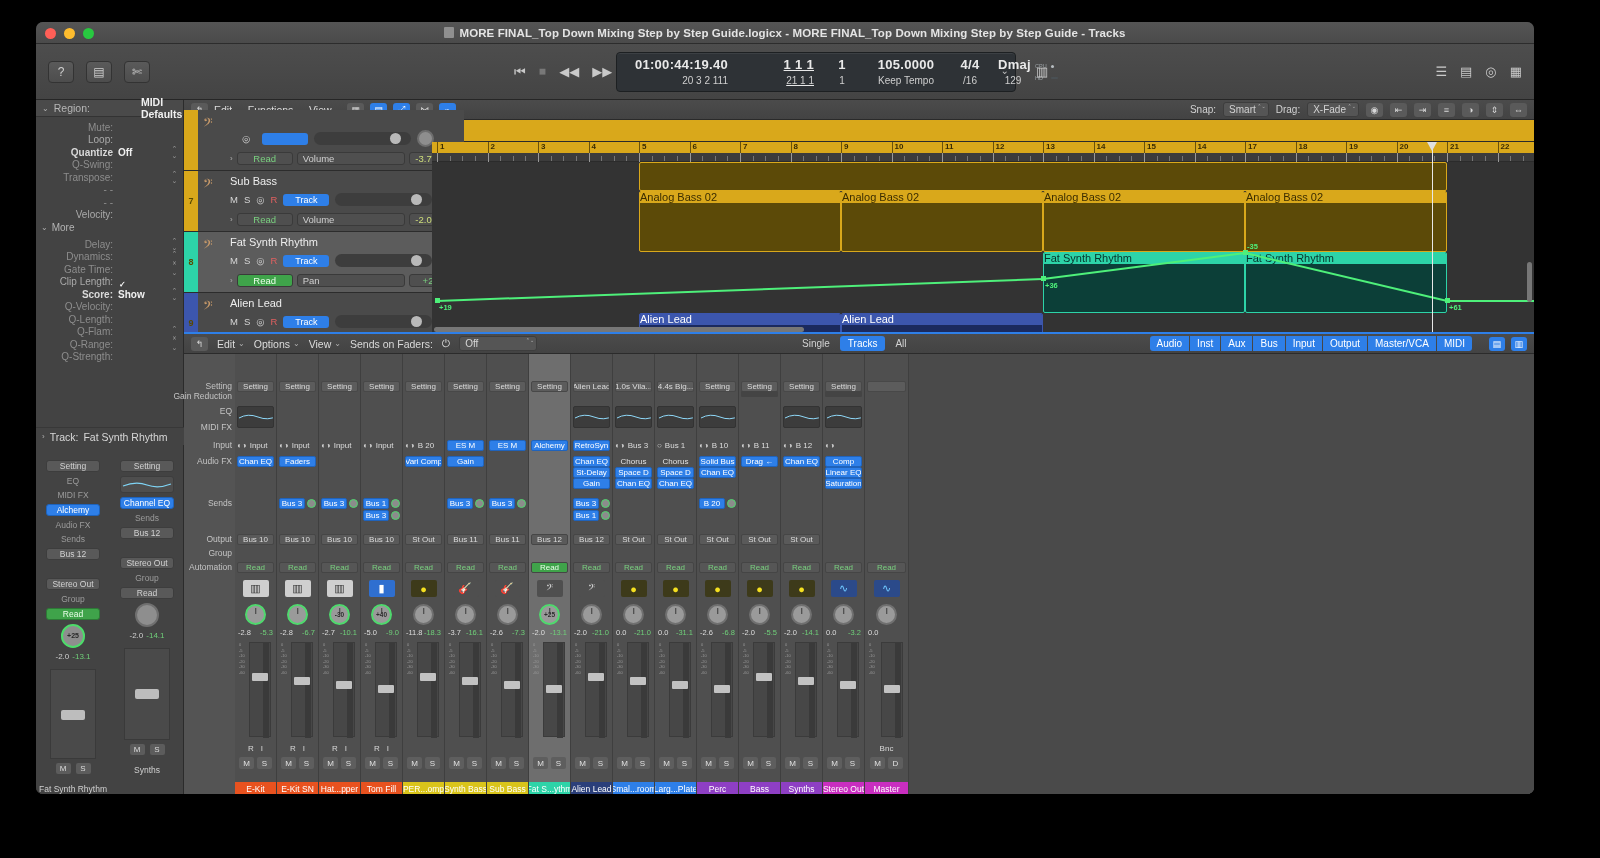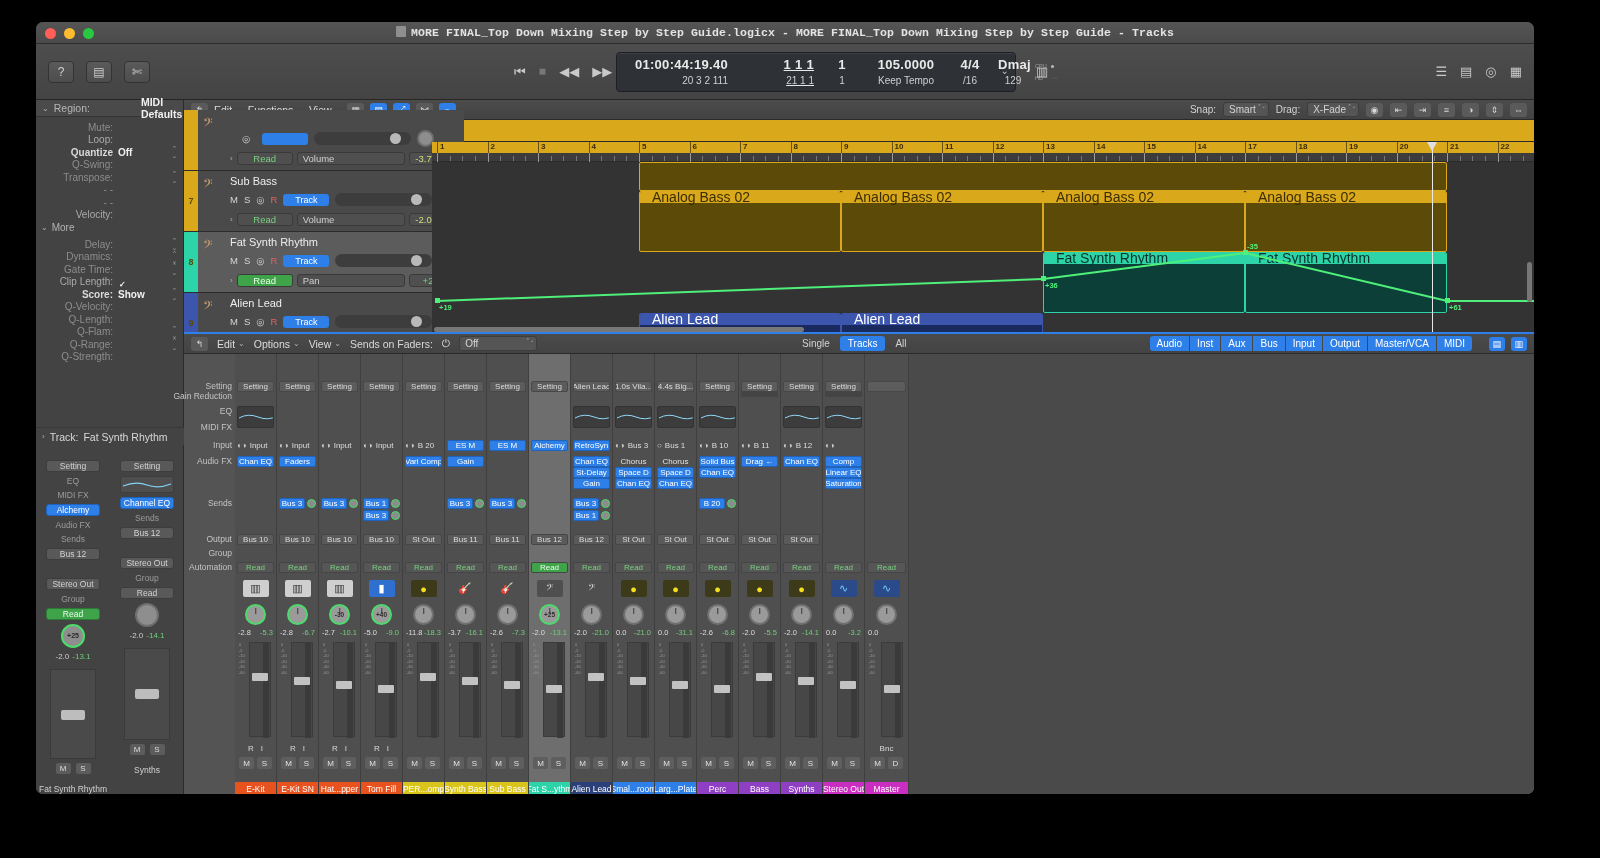--- a/index.html
+++ b/index.html
@@ -25,21 +25,21 @@
     position: relative; height: 22px;
     background: linear-gradient(#555,#4a4a4a);
     border-bottom: 1px solid #2c2c2c;
     display: flex; align-items: center; justify-content: center;
   }
   .traffic { position: absolute; left: 9px; top: 6px; display: flex; gap: 8px; }
   .dot { width: 11px; height: 11px; border-radius: 50%; }
   .dot.r { background: #ff5f57; }
   .dot.y { background: #febc2e; }
   .dot.g { background: #28c840; }
-  .title-text { font-size: 11.5px; color: #e4e4e4; font-weight: 600; letter-spacing: .1px; font-family: Liberation Mono, monospace; }
+  .title-text { font-size: 11.5px; color: #e4e4e4; font-weight: 600; letter-spacing: .1px; }
   .title-icon {
     width: 10px; height: 11px; margin-right: 5px; background: #8f8f8f;
     border-radius: 1px; display: inline-block; vertical-align: -1px;
   }
 
   
   .controlbar {
     position: relative; height: 56px;
     background: linear-gradient(#4d4d4d,#444);
     border-bottom: 1px solid #262626;
@@ -182,21 +182,21 @@
   .auto-val.g { color: #79d17f; }
 
   .timeline-area { position: absolute; left: 248px; top: 0; right: 0; height: 190px; overflow: hidden; background: #333; }
   .ruler { position: relative; height: 11px; background: #d9a81b; }
   .ruler .bar { position: absolute; top: 0; height: 11px; border-left: 1px solid #6b5208; font-size: 8px; color: #3a2c00; padding-left: 2px; font-weight: 600; }
   .subruler { position: relative; height: 9px; background: #3c3c3c; border-bottom: 1px solid #2b2b2b; }
   .subruler i { position: absolute; top: 3px; width: 1px; height: 5px; background: #777; }
   .subruler i.m { top: 0; height: 9px; background: #9a9a9a; }
   .lanes { position: relative; height: 170px; }
   .region { position: absolute; border-radius: 2px; overflow: hidden; }
-  .region .hd { height: 11px; font-size: 14px; color: #fff; padding-left: 12px; line-height: 11px; }
+  .region .hd { height: 11px; font-size: 11px; color: #fff; padding-left: 0; line-height: 11px; }
   .region.bass { background: #5c4a08; border: 1px solid #d9a81b; }
   .region.bass .hd { background: #d9a81b; color: #3b2d00; }
   .region.synth { background: #0c3f38; border: 1px solid #2dd4a8; }
   .region.synth .hd { background: #2dd4a8; color: #06332c; }
   .region.lead { background: #1b2a5e; border: 1px solid #3c56ad; }
   .region.lead .hd { background: #3c56ad; color: #fff; }
   .playhead { position: absolute; top: 0; bottom: 0; width: 1px; background: #e8e8e8; }
   .ph-tri { position: absolute; top: 0; left: -5px; width: 0; height: 0; border-left: 5px solid transparent; border-right: 5px solid transparent; border-top: 9px solid #e0e0e0; }
   .autoline { position: absolute; height: 1.5px; background: #4ef07a; transform-origin: left center; }
   .autopt { position: absolute; width: 5px; height: 5px; background: #4ef07a; }

